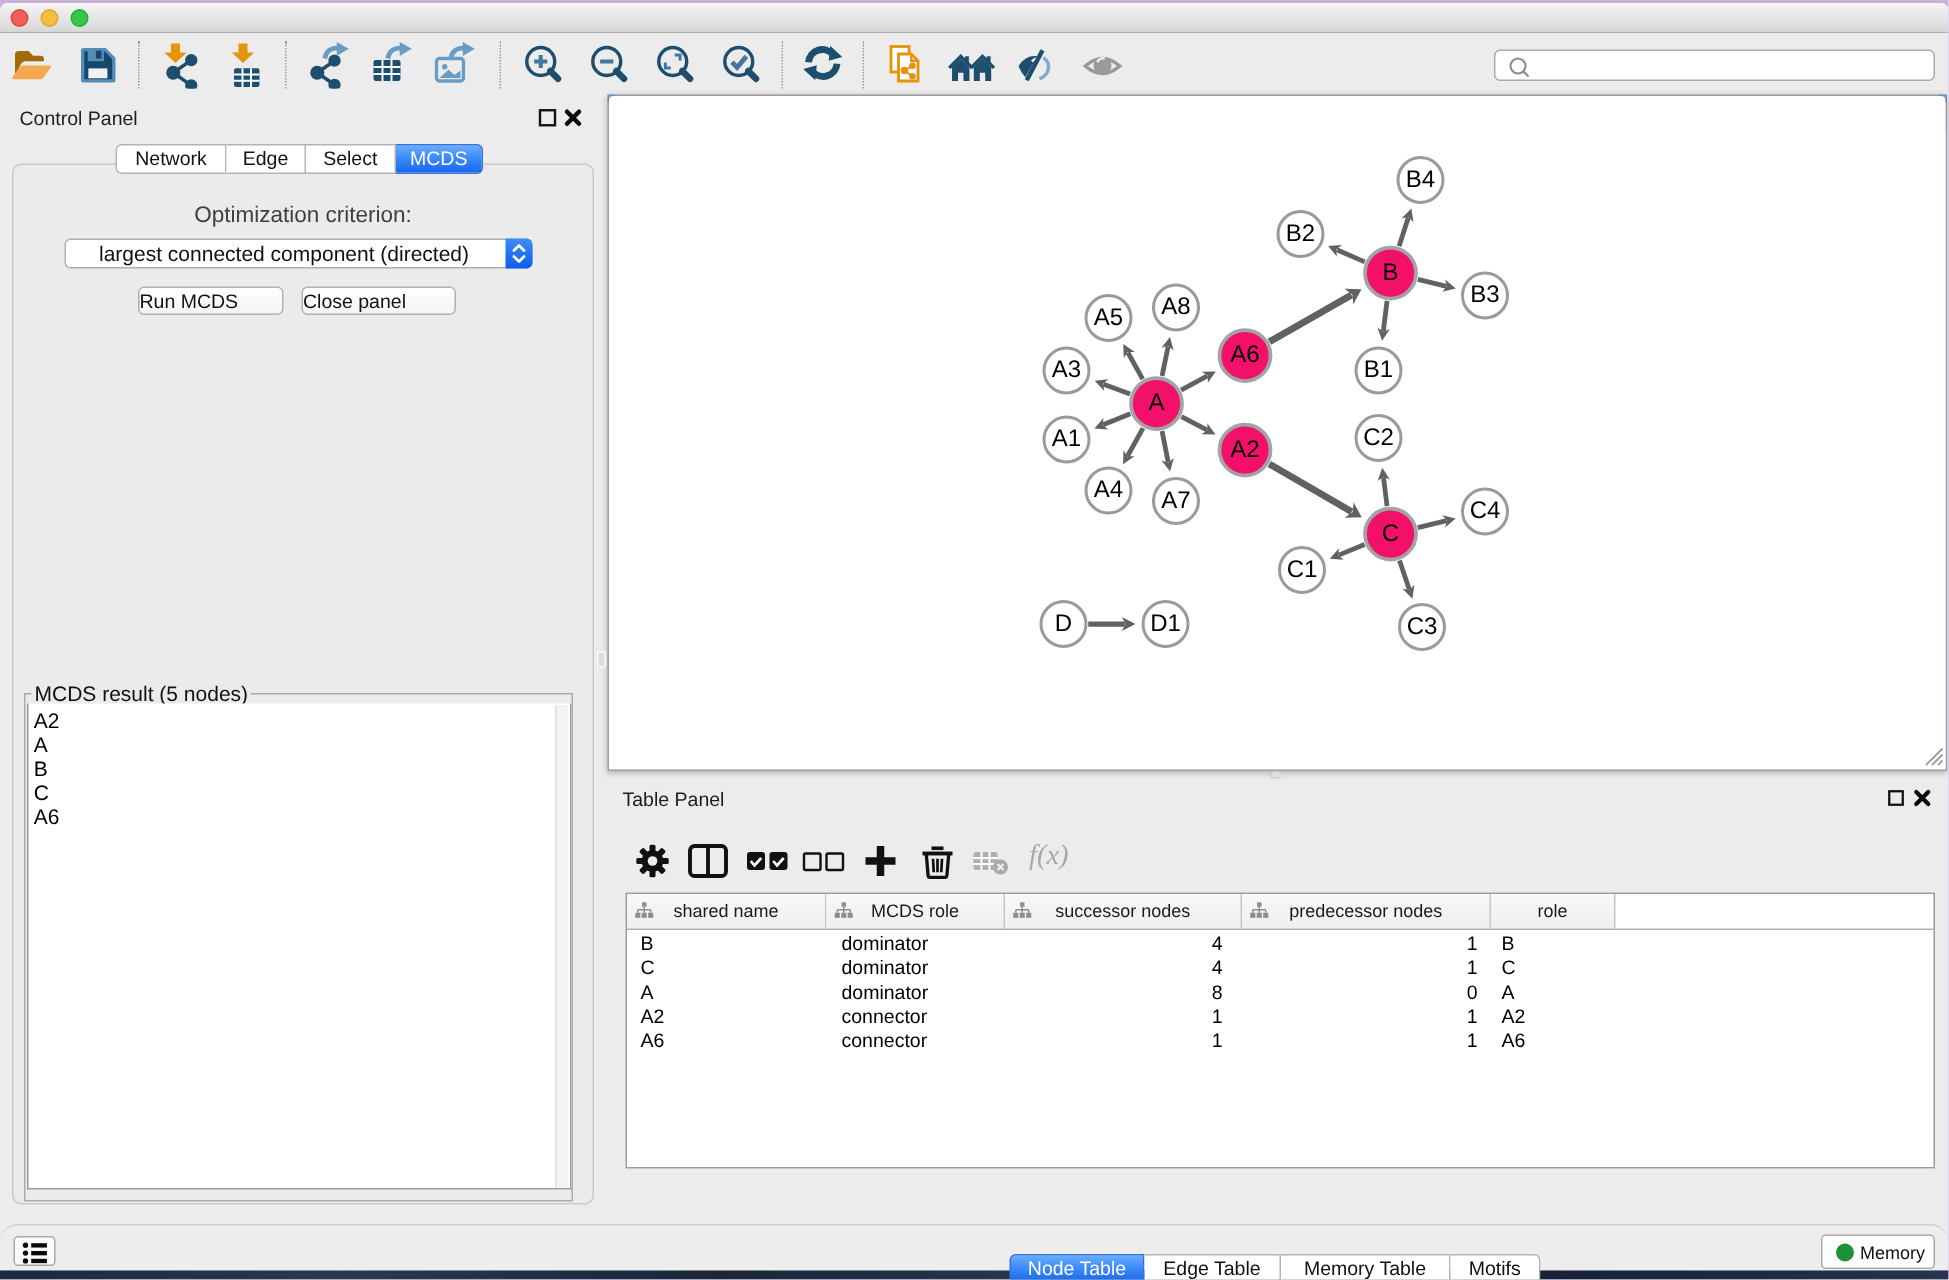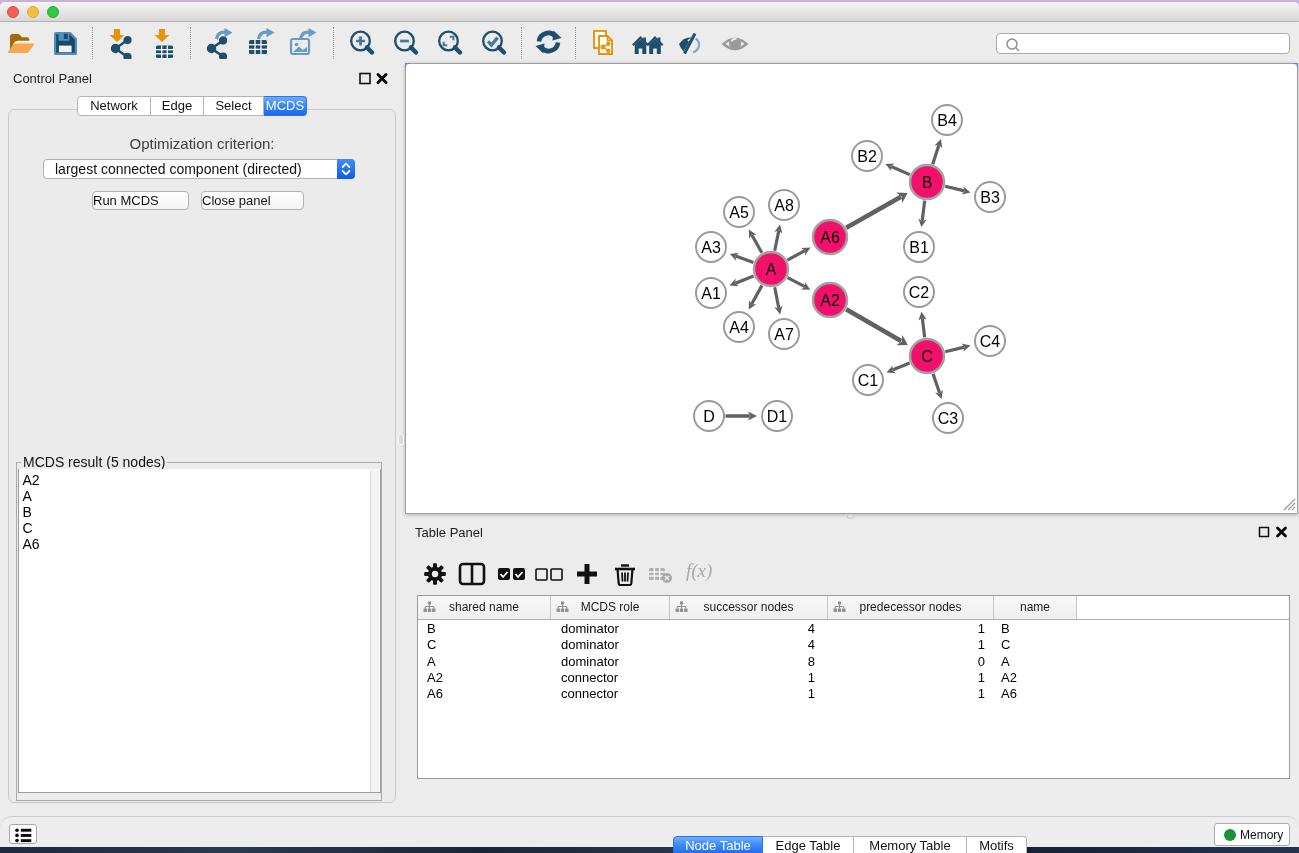--- a/index.html
+++ b/index.html
@@ -27,21 +27,21 @@
 .wbtn { position:absolute; }
 .tabs { position:absolute; display:flex; height:20px; font-size:13px; }
 .tab { background:#fff; border:1px solid #b4b4b4; border-left:none; line-height:18px; color:#111; text-align:center; white-space:nowrap; }
 .tab.first { border-left:1px solid #b4b4b4; border-radius:4px 0 0 4px; }
 .tab.last { border-radius:0 4px 4px 0; }
 .tab.sel { background:linear-gradient(#6aaefc,#3d8bf8 45%,#1a66ee); border-color:#2e74e8; color:#fff; }
 #cp-panel { position:absolute; left:8px; top:109px; width:388px; height:694px; background:#ebebeb;
   border:1px solid #c9c9c9; border-radius:6px; }
 #opt-label { position:absolute; left:8px; top:135px; width:388px; text-align:center; font-size:15px; color:#404040; }
 #combo { position:absolute; left:43px; top:159px; width:312px; height:20px; background:#fff;
-  border:1px solid #b0b0b0; border-radius:4px; font-size:14px; color:#111; line-height:18px; padding-left:11px; }
+  border:1px solid #b0b0b0; border-radius:4px; font-size:14px; color:#111; line-height:18px; padding-left:22px; }
 #combo-btn { position:absolute; right:-1px; top:-1px; width:18px; height:20px; border-radius:0 4px 4px 0;
   background:linear-gradient(#3f8ef6,#1f6ff0 60%,#0d5ceb); }
 .btn { position:absolute; height:19px; background:linear-gradient(#ffffff,#f4f4f4); border:1px solid #b2b2b2; border-radius:4px;
   font-size:13px; color:#111; text-align:left; line-height:17px; }
 #mcds-group { position:absolute; left:16px; top:462px; width:366px; height:339px; border:1px solid #ababab; }
 #mcds-legend { position:absolute; left:4px; top:-9px; background:#ebebeb; padding:0 2px; font-size:14px; color:#111; }
 #mcds-list { position:absolute; left:0.5px; top:6px; width:363px; height:324px; background:#fff; border:1px solid #9b9b9b; border-top:none;
   font-size:14px; color:#000; }
 #mcds-list .li { position:absolute; left:4px; height:16px; line-height:16px; }
 #mcds-scroll { position:absolute; right:1px; top:1px; width:9px; height:322px; background:#f3f3f3; border-left:1px solid #dedede; }
@@ -224,21 +224,21 @@
     <rect x="2" y="1.5" width="10" height="10" fill="none" stroke="#111" stroke-width="1.6"></rect>
   </svg>
 <svg class="wbtn" style="left:375px;top:72px" width="14" height="13">
     <path d="M3 2.5 L11 10.5 M11 2.5 L3 10.5" stroke="#0a0a0a" stroke-width="3" stroke-linecap="round"></path>
   </svg>
 <div id="cp-panel"></div>
 <div class="tabs" style="left:77px; top:96px;">
   <div class="tab first" style="width:74px">Network</div>
   <div class="tab" style="width:53px">Edge</div>
   <div class="tab" style="width:60px">Select</div>
-  <div class="tab sel last" style="width:43px">MCDS</div>
+  <div class="tab sel last" style="width:58px">MCDS</div>
 </div>
 <div id="opt-label">Optimization criterion:</div>
 <div id="combo">largest connected component (directed)
   <div id="combo-btn"><svg width="18" height="20">
     <path d="M5.6 8 L9 4.7 L12.4 8" fill="none" stroke="#fff" stroke-width="1.8" stroke-linecap="round" stroke-linejoin="round"></path>
     <path d="M5.6 12 L9 15.3 L12.4 12" fill="none" stroke="#fff" stroke-width="1.8" stroke-linecap="round" stroke-linejoin="round"></path>
   </svg></div>
 </div>
 <div class="btn" style="left:92px; top:191px; width:97px;">Run MCDS</div>
 <div class="btn" style="left:201px; top:191px; width:103px;">Close panel</div>
@@ -485,21 +485,21 @@
           <rect x="9.1" y="7.5" width="3.4" height="3.4"></rect>
         </g>
         <g stroke="#8e8e8e" stroke-width="1">
           <line x1="6.5" y1="3.5" x2="6.5" y2="5.5"></line>
           <line x1="2.2" y1="5.5" x2="10.8" y2="5.5"></line>
           <line x1="2.2" y1="5.5" x2="2.2" y2="7.5"></line>
           <line x1="10.8" y1="5.5" x2="10.8" y2="7.5"></line>
           <line x1="6.5" y1="5.5" x2="6.5" y2="7.5"></line>
         </g>
       </svg>predecessor nodes</div>
-<div class="th" style="left:576px; width:83px;">name</div>
+<div class="th" style="left:576px; width:83px;">role</div>
   <div id="thead-line"></div>
   <div class="td" style="left:9px; top:25px; width:100px;">B</div>
 <div class="td" style="left:143px; top:25px; width:100px;">dominator</div>
 <div class="td tdr" style="left:300px; top:25px; width:97px;">4</div>
 <div class="td tdr" style="left:460px; top:25px; width:107px;">1</div>
 <div class="td" style="left:583px; top:25px; width:80px;">B</div>
 <div class="td" style="left:9px; top:41px; width:100px;">C</div>
 <div class="td" style="left:143px; top:41px; width:100px;">dominator</div>
 <div class="td tdr" style="left:300px; top:41px; width:97px;">4</div>
 <div class="td tdr" style="left:460px; top:41px; width:107px;">1</div>

